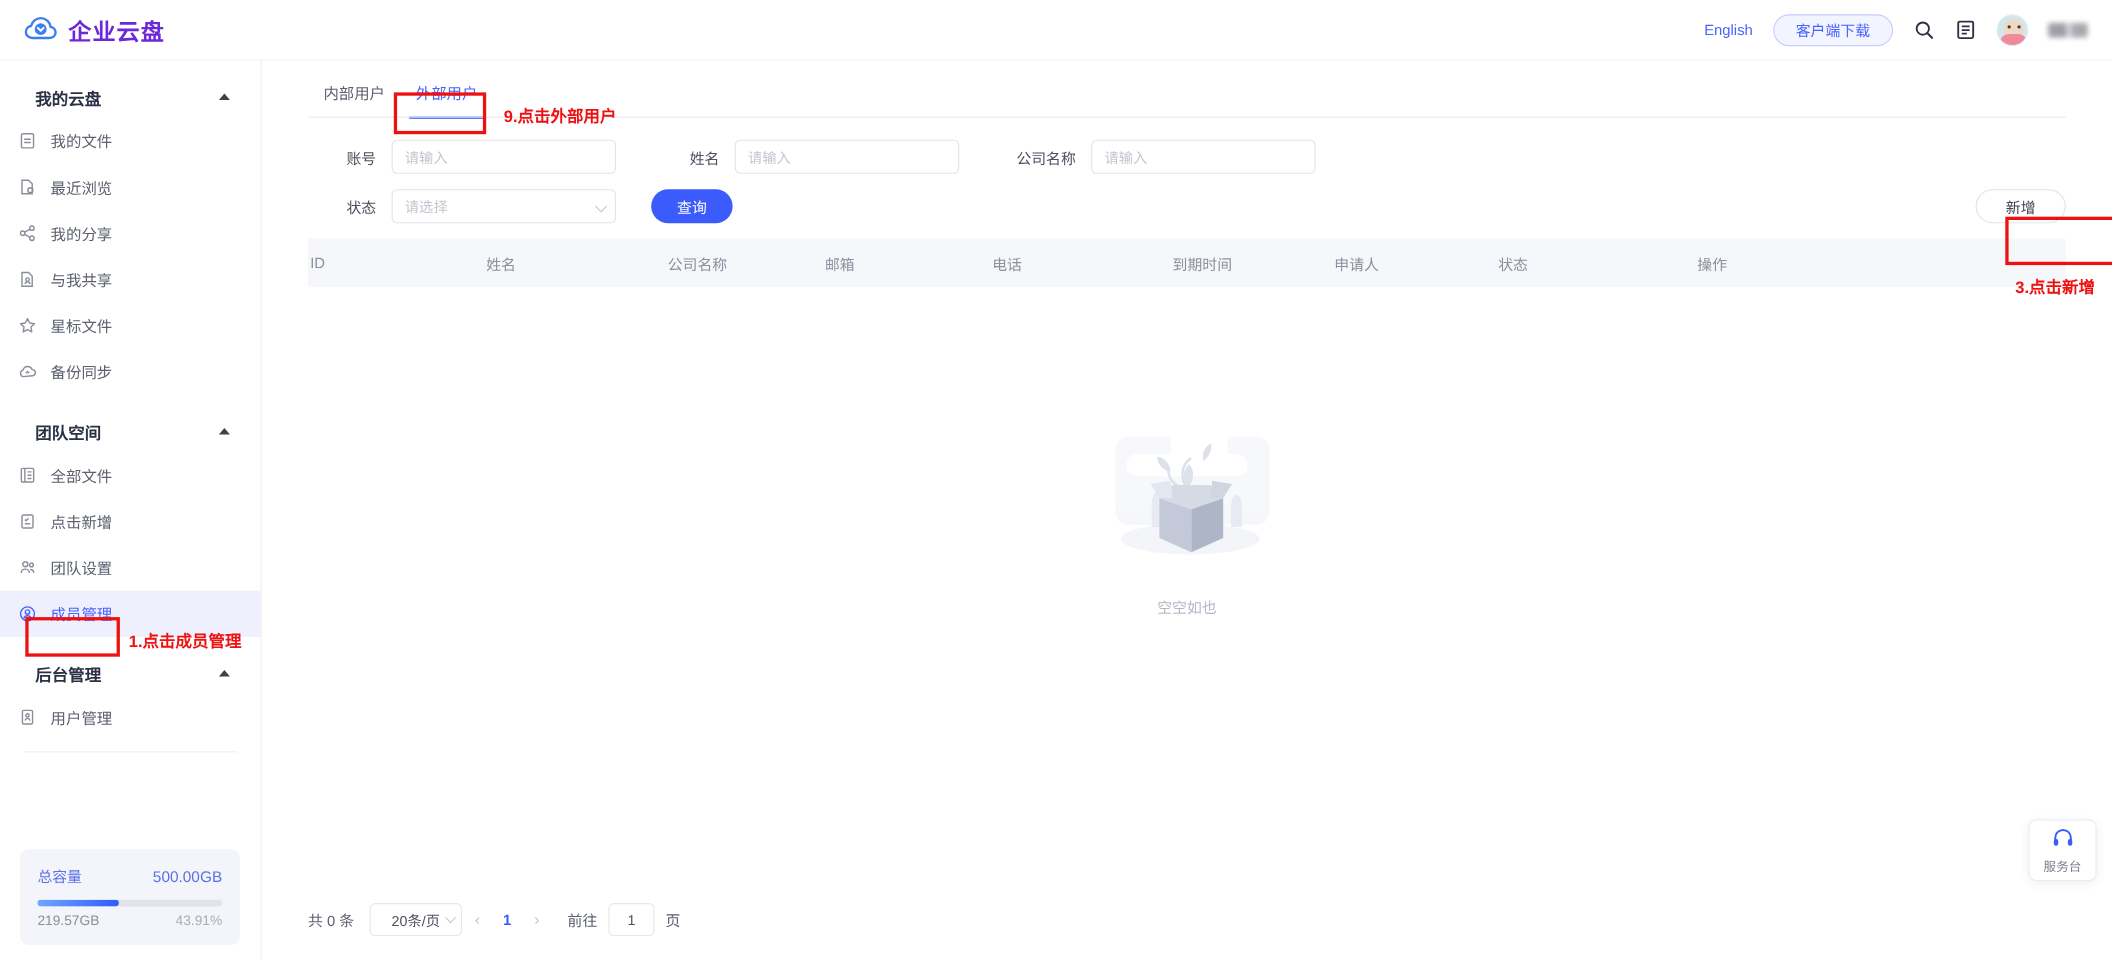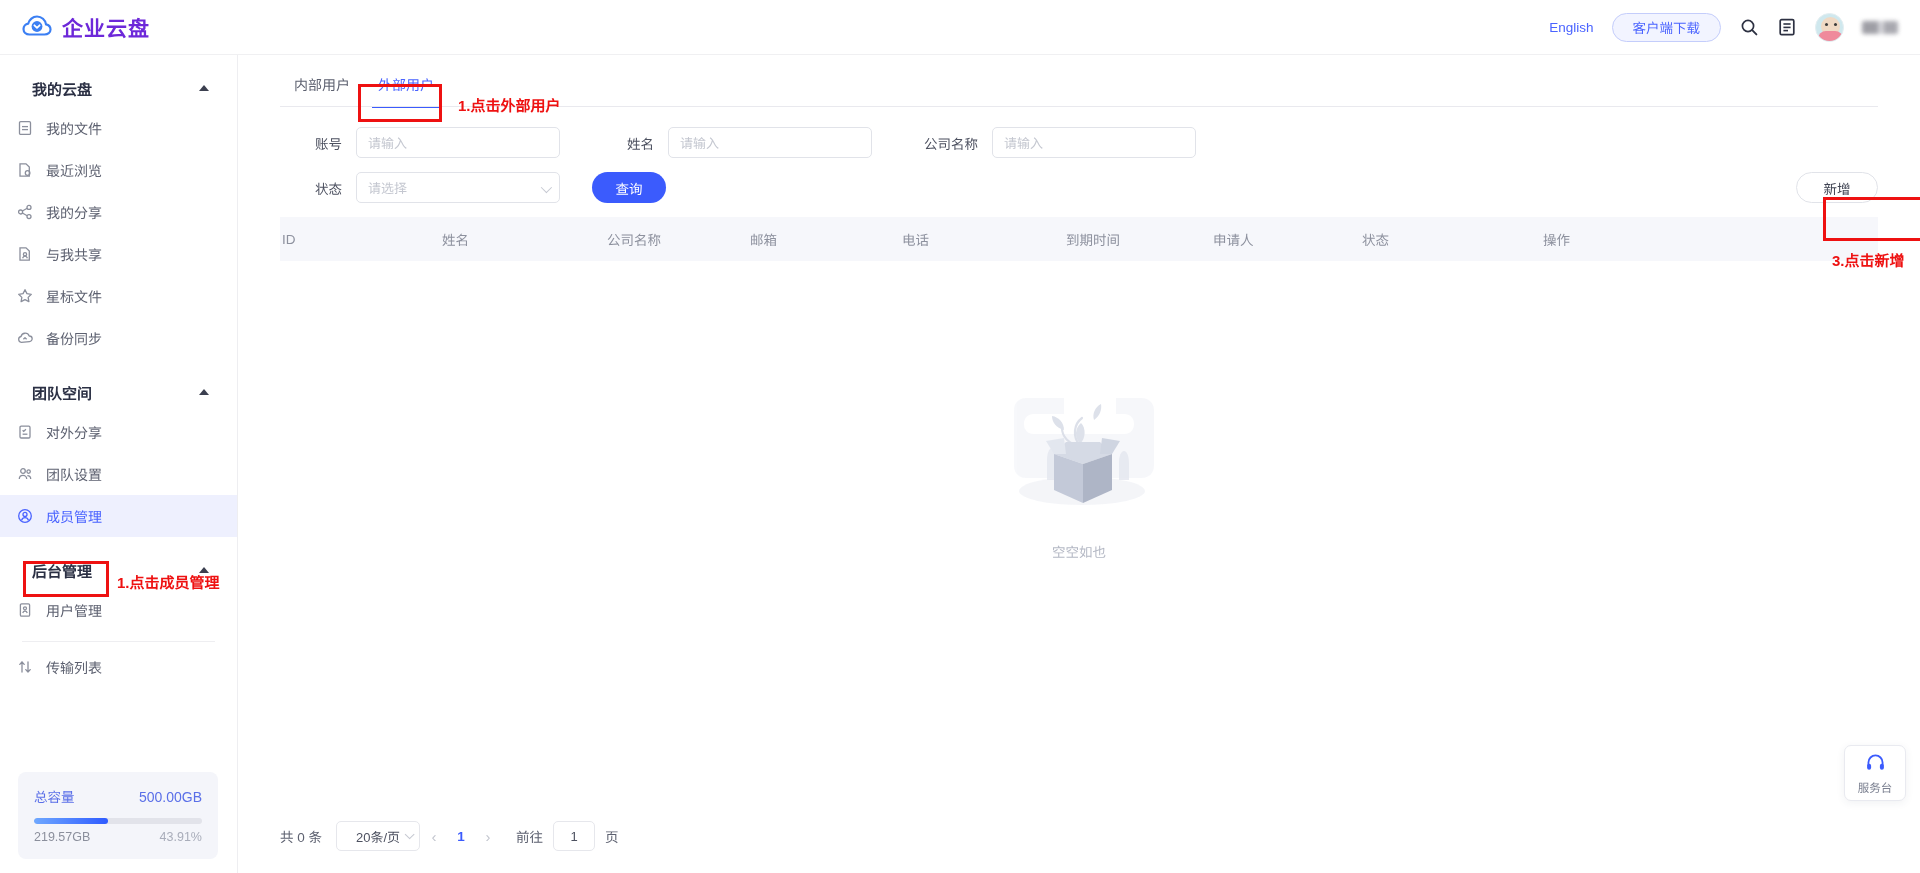--- a/index.html
+++ b/index.html
@@ -351,26 +351,38 @@
       <span>备份同步</span>
     </div>
 
     <div class="side-group-title">
       <span>团队空间</span>
       <span class="caret-up"></span>
     </div>
     <div class="side-item">
       <span class="si-icon">
         <svg width="16" height="16" viewBox="0 0 16 16" fill="none" stroke="#8b8f9c" stroke-width="1.3">
+          <rect x="2.4" y="1.8" width="11.2" height="12.4" rx="1.2"></rect>
+          <line x1="5.6" y1="1.8" x2="5.6" y2="14.2"></line>
+          <line x1="8" y1="5" x2="11.6" y2="5"></line>
+            <line x1="8" y1="8" x2="11.6" y2="8"></line>
+            <line x1="8" y1="11" x2="11.6" y2="11"></line>
+        </svg>
+      </span>
+      <span>全部文件</span>
+    </div>
+    <div class="side-item">
+      <span class="si-icon">
+        <svg width="16" height="16" viewBox="0 0 16 16" fill="none" stroke="#8b8f9c" stroke-width="1.3">
           <rect x="3" y="2.2" width="10" height="11.8" rx="1.2"></rect>
           <path d="M5.6 6.3l1.1 1.1 2.2-2.2"></path>
             <line x1="5.6" y1="10.2" x2="10.4" y2="10.2"></line>
         </svg>
       </span>
-      <span>对外分享</span>
+      <span>点击新增</span>
     </div>
     <div class="side-item">
       <span class="si-icon">
         <svg width="16" height="16" viewBox="0 0 16 16" fill="none" stroke="#8b8f9c" stroke-width="1.3">
           <circle cx="6" cy="5" r="2.3"></circle>
             <path d="M2.3 13c0-2.2 1.6-3.6 3.7-3.6S9.7 10.8 9.7 13"></path>
           <circle cx="11.6" cy="5.6" r="1.7"></circle>
             <path d="M10.3 9.7c2 0 3.4 1.2 3.4 3.3"></path>
         </svg>
       </span>
@@ -397,29 +409,20 @@
           <rect x="3.4" y="1.8" width="9.2" height="12.4" rx="1.2"></rect>
           <circle cx="8" cy="6.3" r="1.5"></circle>
             <path d="M5.8 11c.3-1.3 1.1-2 2.2-2s1.9.7 2.2 2"></path>
         </svg>
       </span>
       <span>用户管理</span>
     </div>
 
     <div class="side-divider"></div>
 
-    <div class="side-item" style="margin-top:4px">
-      <span class="si-icon">
-        <svg width="16" height="16" viewBox="0 0 16 16" fill="none" stroke="#8b8f9c" stroke-width="1.3" stroke-linecap="round">
-          <path d="M5 13V3M5 3L2.8 5.4M5 3l2.2 2.4"></path>
-          <path d="M11 3v10M11 13l2.2-2.4M11 13l-2.2-2.4"></path>
-        </svg>
-      </span>
-      <span>传输列表</span>
-    </div>
 
     <div class="quota-card">
       <div class="quota-row">
         <span class="quota-label">总容量</span>
         <span class="quota-total">500.00GB</span>
       </div>
       <div class="quota-bar">
         <div class="quota-fill" id="quota-fill" style="width: 43.91%;"></div>
       </div>
       <div class="quota-sub">
@@ -541,17 +544,17 @@
         </svg>
       </span>
       <span class="service-label">服务台</span>
     </div>
   </div>
 
   <div class="anno-box" style="left:23px; top:561px; width:86px; height:36px;"></div>
   <span class="anno-text" style="left:117px; top:571px;">1.点击成员管理</span>
 
   <div class="anno-box" style="left:358px; top:84px; width:84px; height:38px;"></div>
-  <span class="anno-text" style="left:458px; top:94px;">1.点击外部用户</span>
+  <span class="anno-text" style="left:458px; top:94px;">9.点击外部用户</span>
 
   <div class="anno-box" style="left:1823px; top:197px; width:122px; height:44px;"></div>
   <span class="anno-text" style="left:1832px; top:249px;">3.点击新增</span>
 </div>
 
 </body></html>

